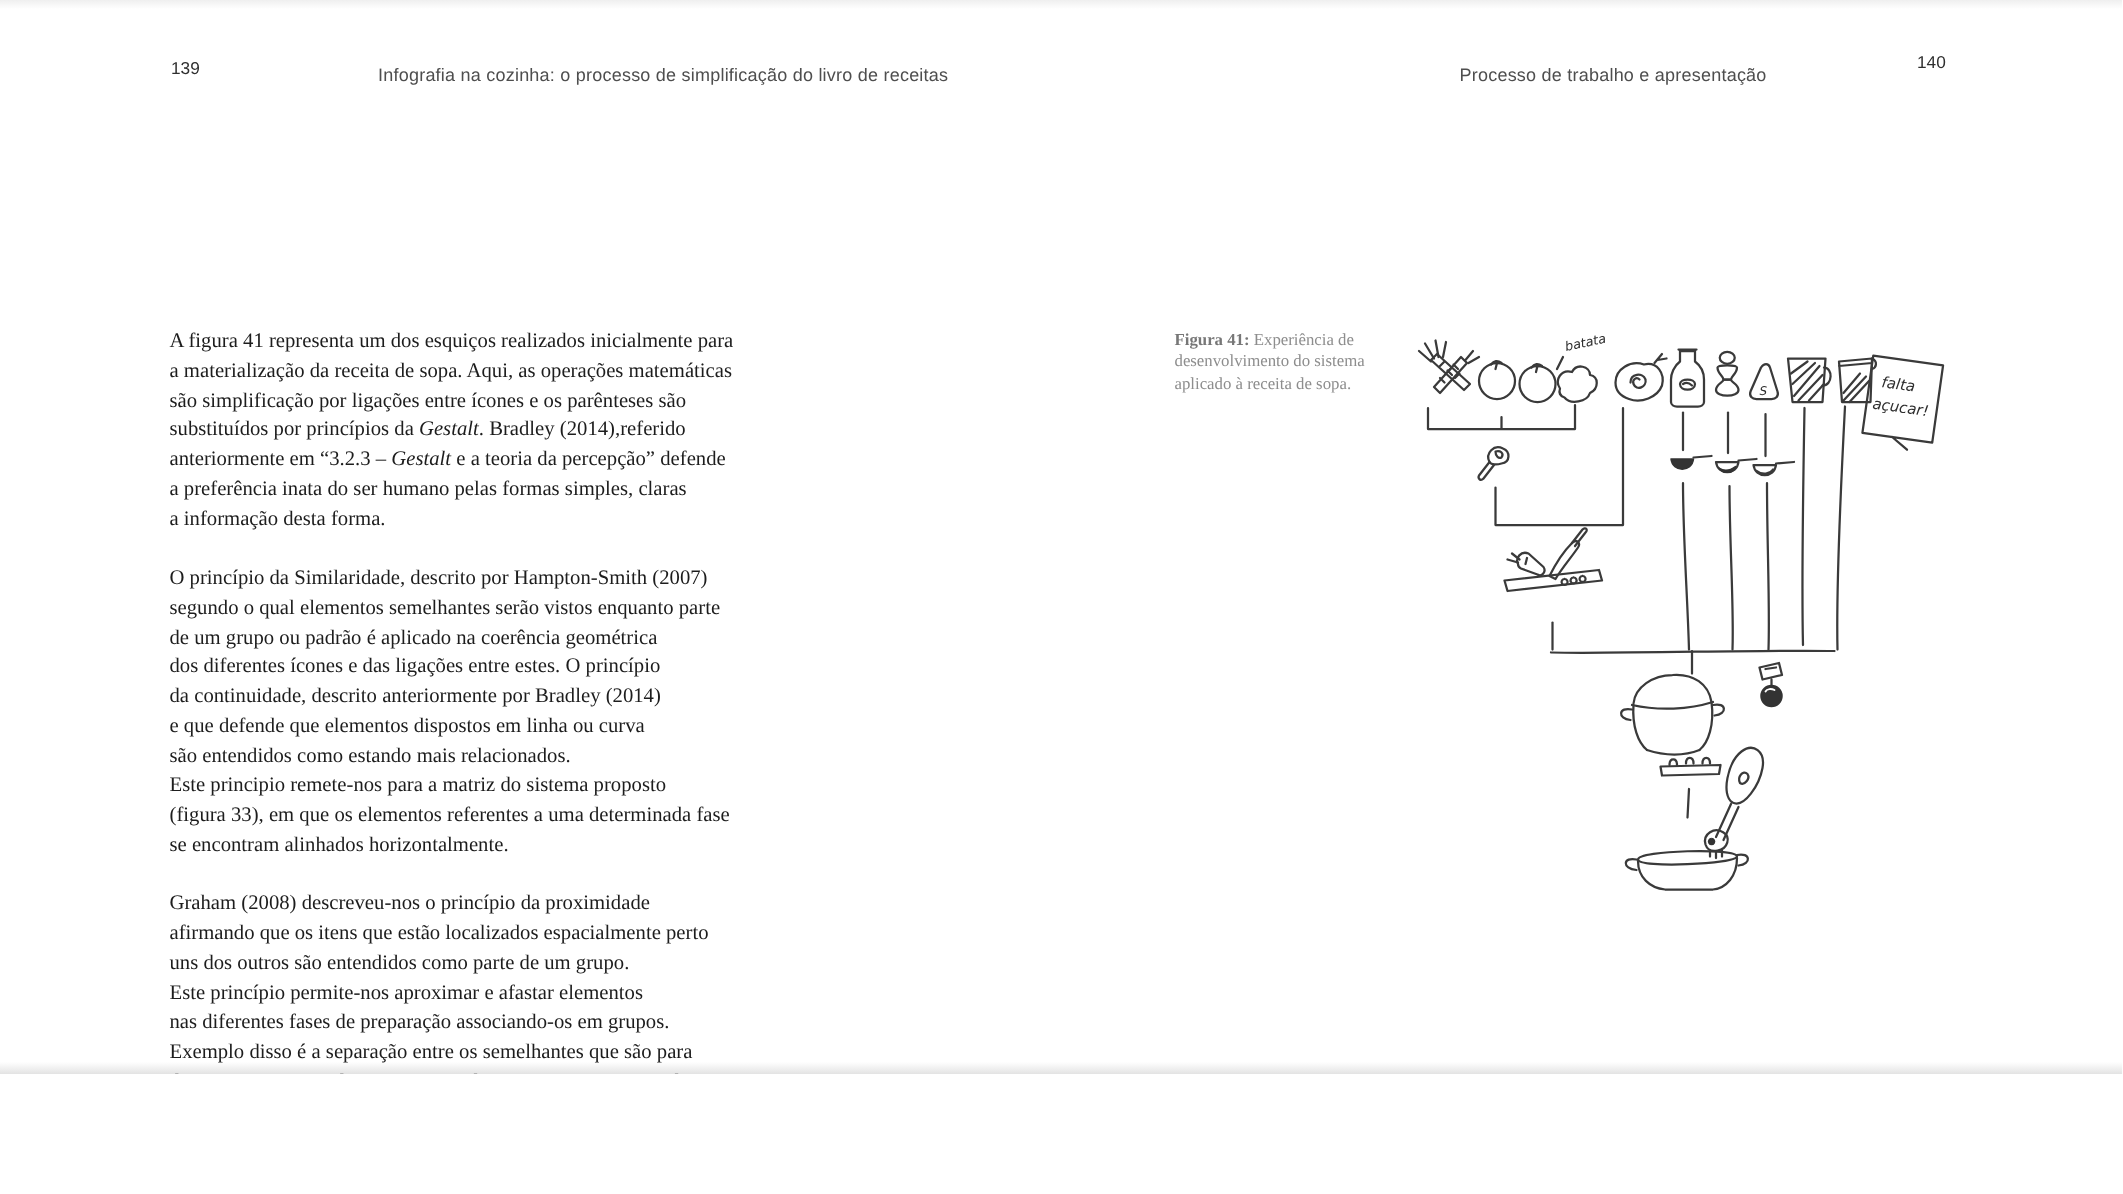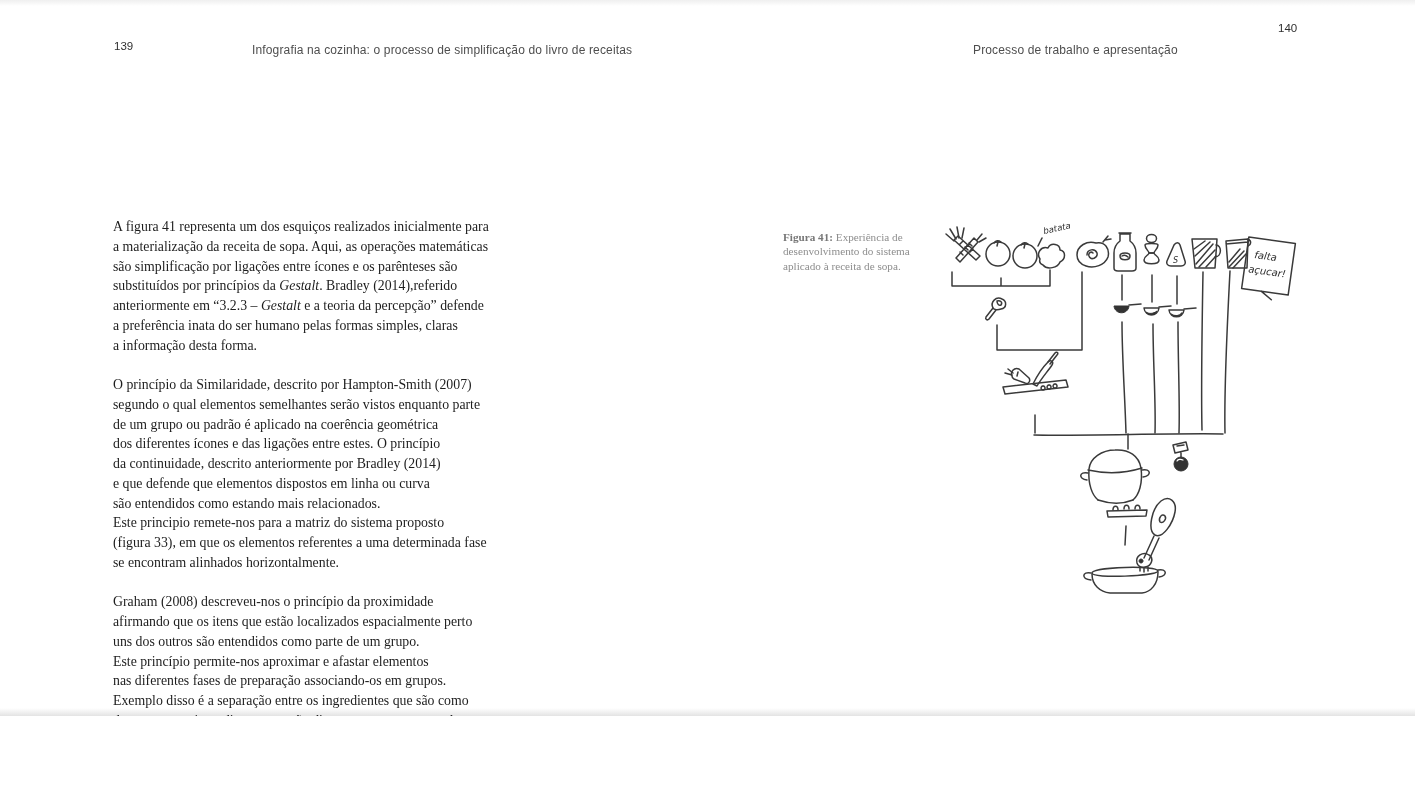--- a/index.html
+++ b/index.html
@@ -12,28 +12,28 @@
   .edge-bottom{position:absolute;bottom:0;left:0;right:0;height:8px;
     background:linear-gradient(to top,#e3e3e3,#ffffff);}
 
   .hdr{position:absolute;font-family:"Liberation Sans","DejaVu Sans",sans-serif;
     color:#4e4e4e;font-size:12px;letter-spacing:.15px;white-space:nowrap;}
   .pagenum{position:absolute;font-family:"Liberation Sans","DejaVu Sans",sans-serif;
     color:#2f2f2f;font-size:11.5px;}
   #pagenum-left{left:114px;top:40px;}
   #running-left{left:252px;top:43px;}
   #running-right{left:973px;top:43px;}
-  #pagenum-right{left:1278px;top:22px;}
+  #pagenum-right{left:1278px;top:36px;}
 
   .textcol{position:absolute;left:113px;top:217px;font-size:13.8px;line-height:19.75px;}
   .para{margin:0 0 19.75px 0;}
   .line{white-space:nowrap;}
   .it{font-style:italic;}
 
-  .caption{position:absolute;left:783px;top:219px;width:131px;
+  .caption{position:absolute;left:783px;top:209px;width:131px;
     font-size:11.2px;line-height:14.3px;color:#8d8d8d;}
   .caption b{font-weight:700;color:#777777;}
 
   .sketch{position:absolute;left:930px;top:218px;}
   .sk{stroke:#3a3a3a;stroke-width:1.5;fill:none;stroke-linecap:round;stroke-linejoin:round;}
   .skf{fill:#333333;stroke:#333333;stroke-width:1;stroke-linejoin:round;}
   .hand{font-family:"DejaVu Sans",sans-serif;font-style:italic;fill:#2e2e2e;}
 </style>
 </head>
 <body>
@@ -68,21 +68,21 @@
         <div class="line"><span>Este principio remete-nos para a matriz do sistema proposto</span></div>
         <div class="line"><span>(figura 33), em que os elementos referentes a uma determinada fase</span></div>
         <div class="line"><span>se encontram alinhados horizontalmente.</span></div>
       </div>
       <div class="para">
         <div class="line"><span>Graham (2008) descreveu-nos o princípio da proximidade</span></div>
         <div class="line"><span>afirmando que os itens que estão localizados espacialmente perto</span></div>
         <div class="line"><span>uns dos outros são entendidos como parte de um grupo.</span></div>
         <div class="line"><span>Este princípio permite-nos aproximar e afastar elementos</span></div>
         <div class="line"><span>nas diferentes fases de preparação associando-os em grupos.</span></div>
-        <div class="line"><span>Exemplo disso é a separação entre os ingredientes que são como</span></div>
+        <div class="line"><span>Exemplo disso é a separação entre os semelhantes que são para</span></div>
         <div class="line"><span>descascar e os ingredientes que vão directamente para a panela.</span></div>
       </div>
     </div>
 
   <p class="caption"><b>Figura 41:</b><span> Experiência de desenvolvimento do sistema aplicado à receita de sopa.</span></p>
 
   <svg class="sketch" width="380" height="400" viewBox="0 0 380 400">
 
     <g>
       <path class="sk" d="M16 16 L24 23 M20 11 L26 21 M27 9 L29 20 M34 10 L32 20"></path>

